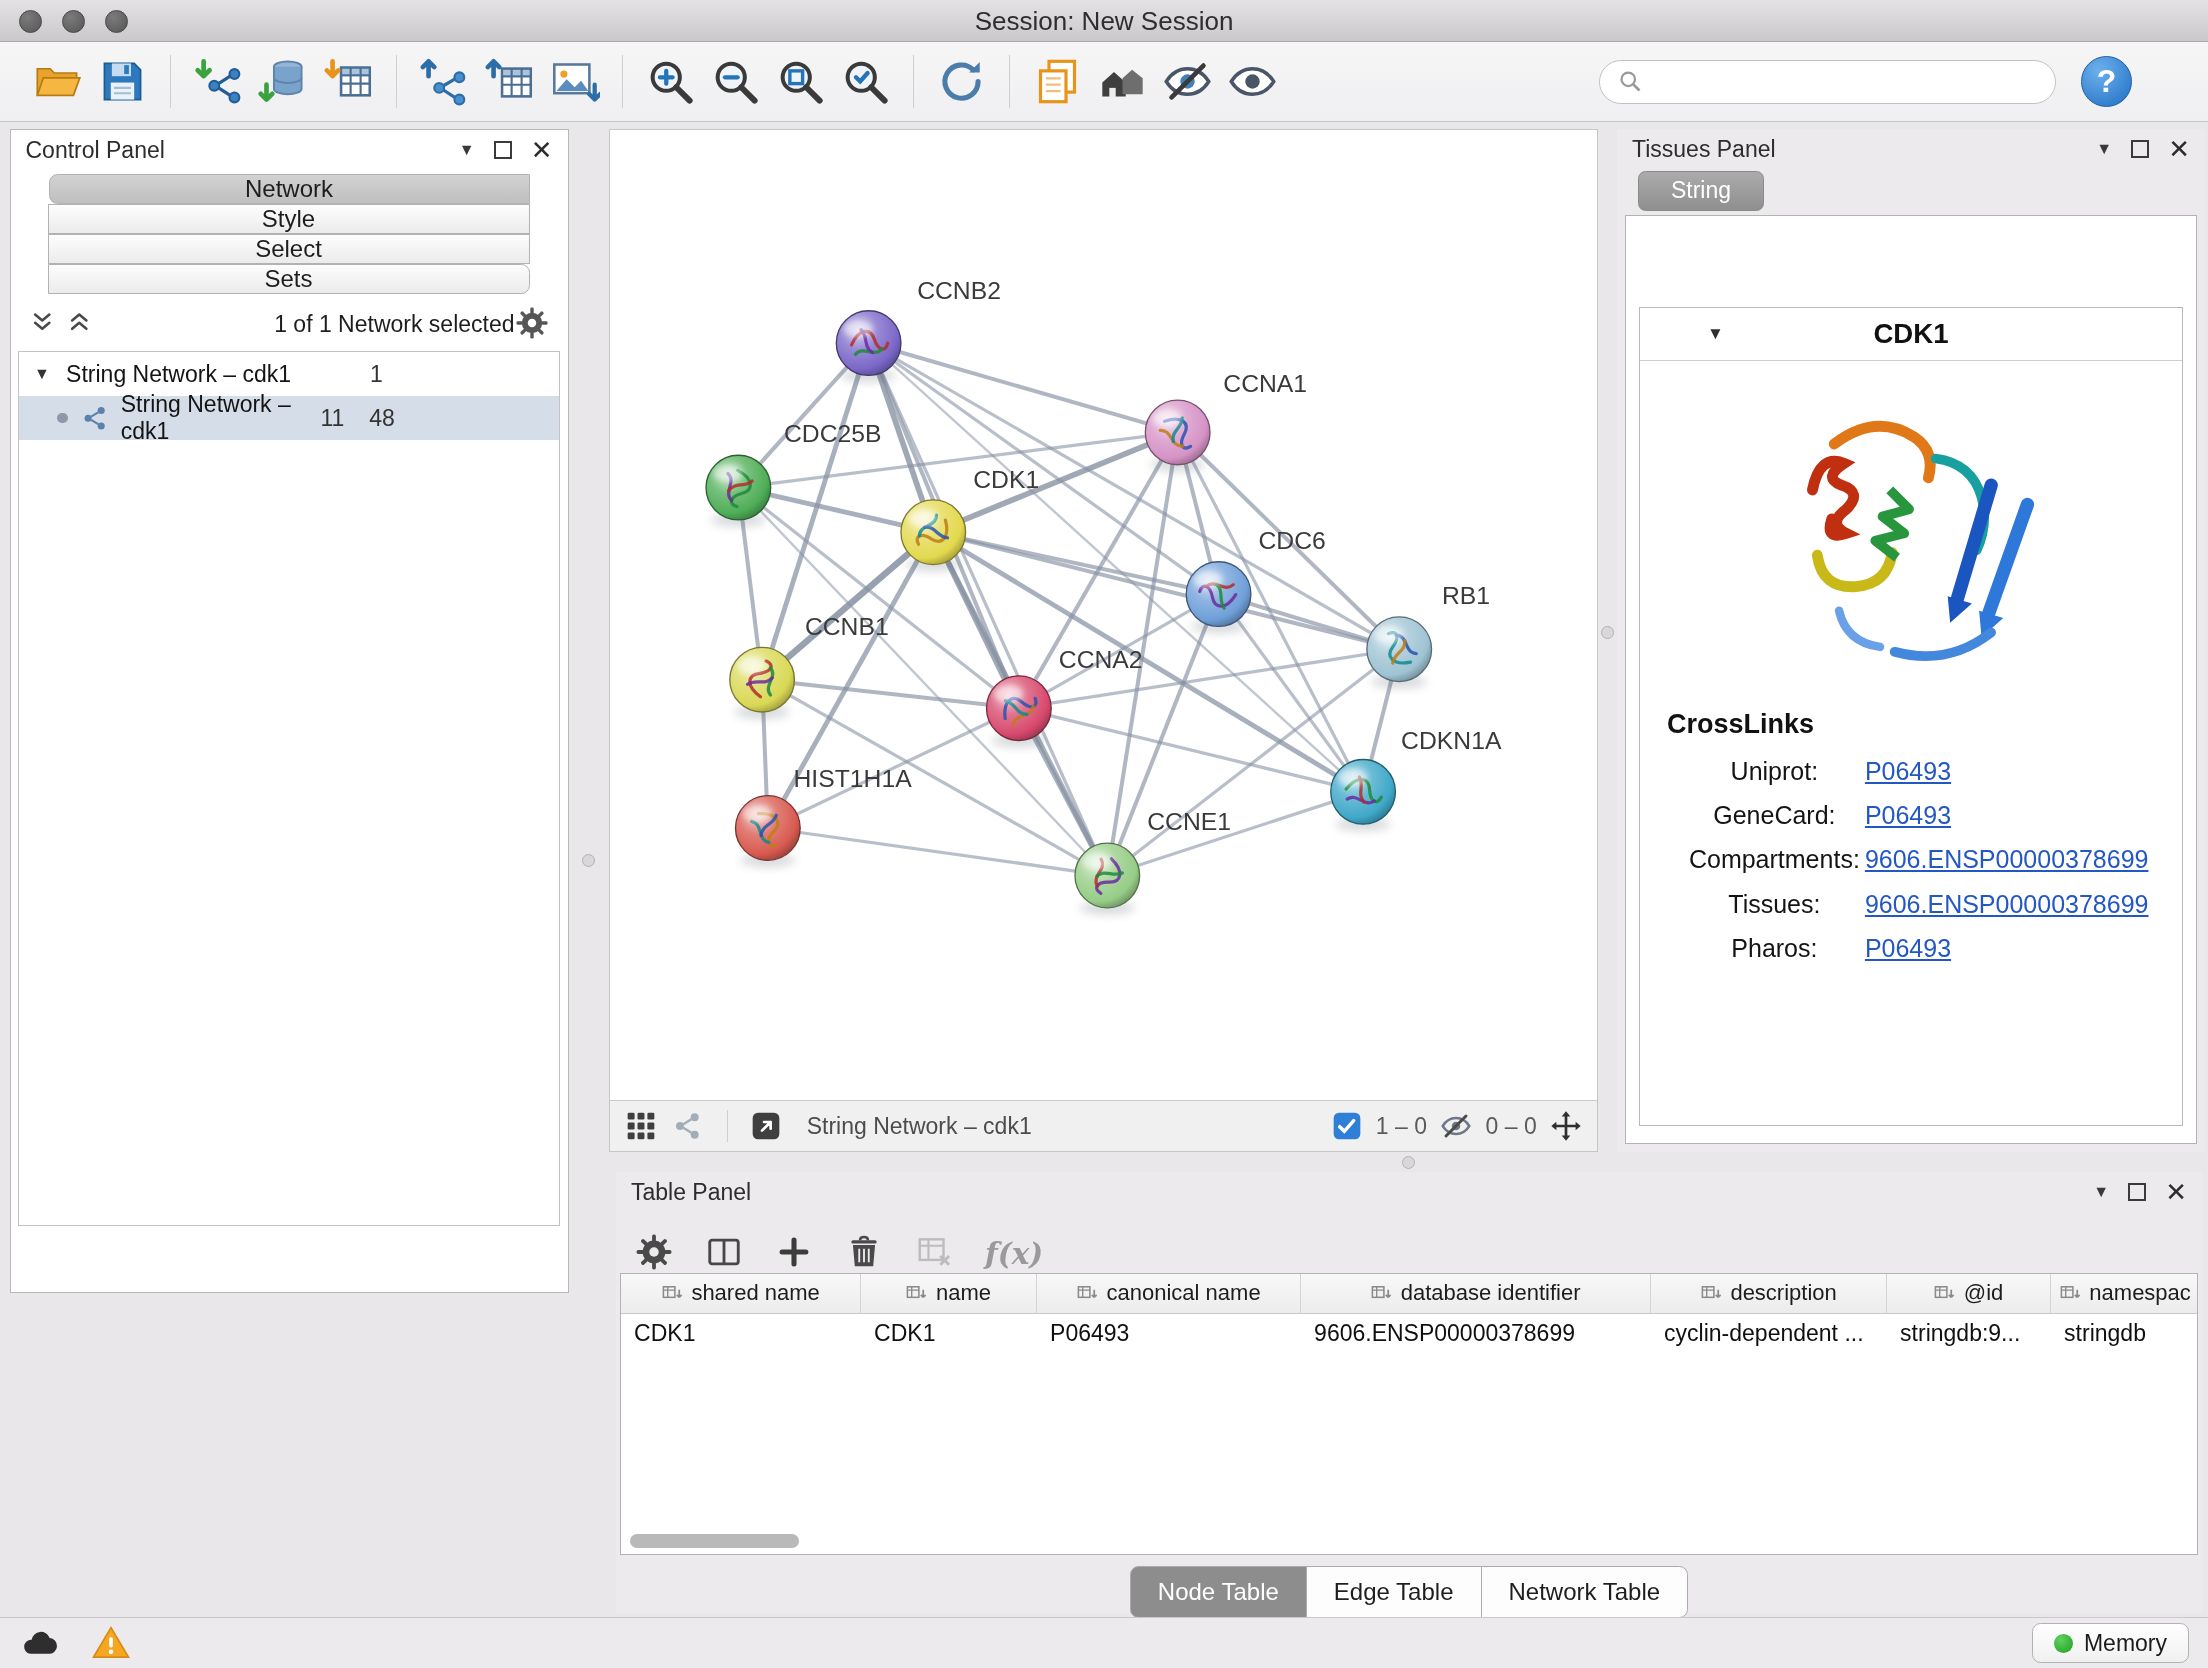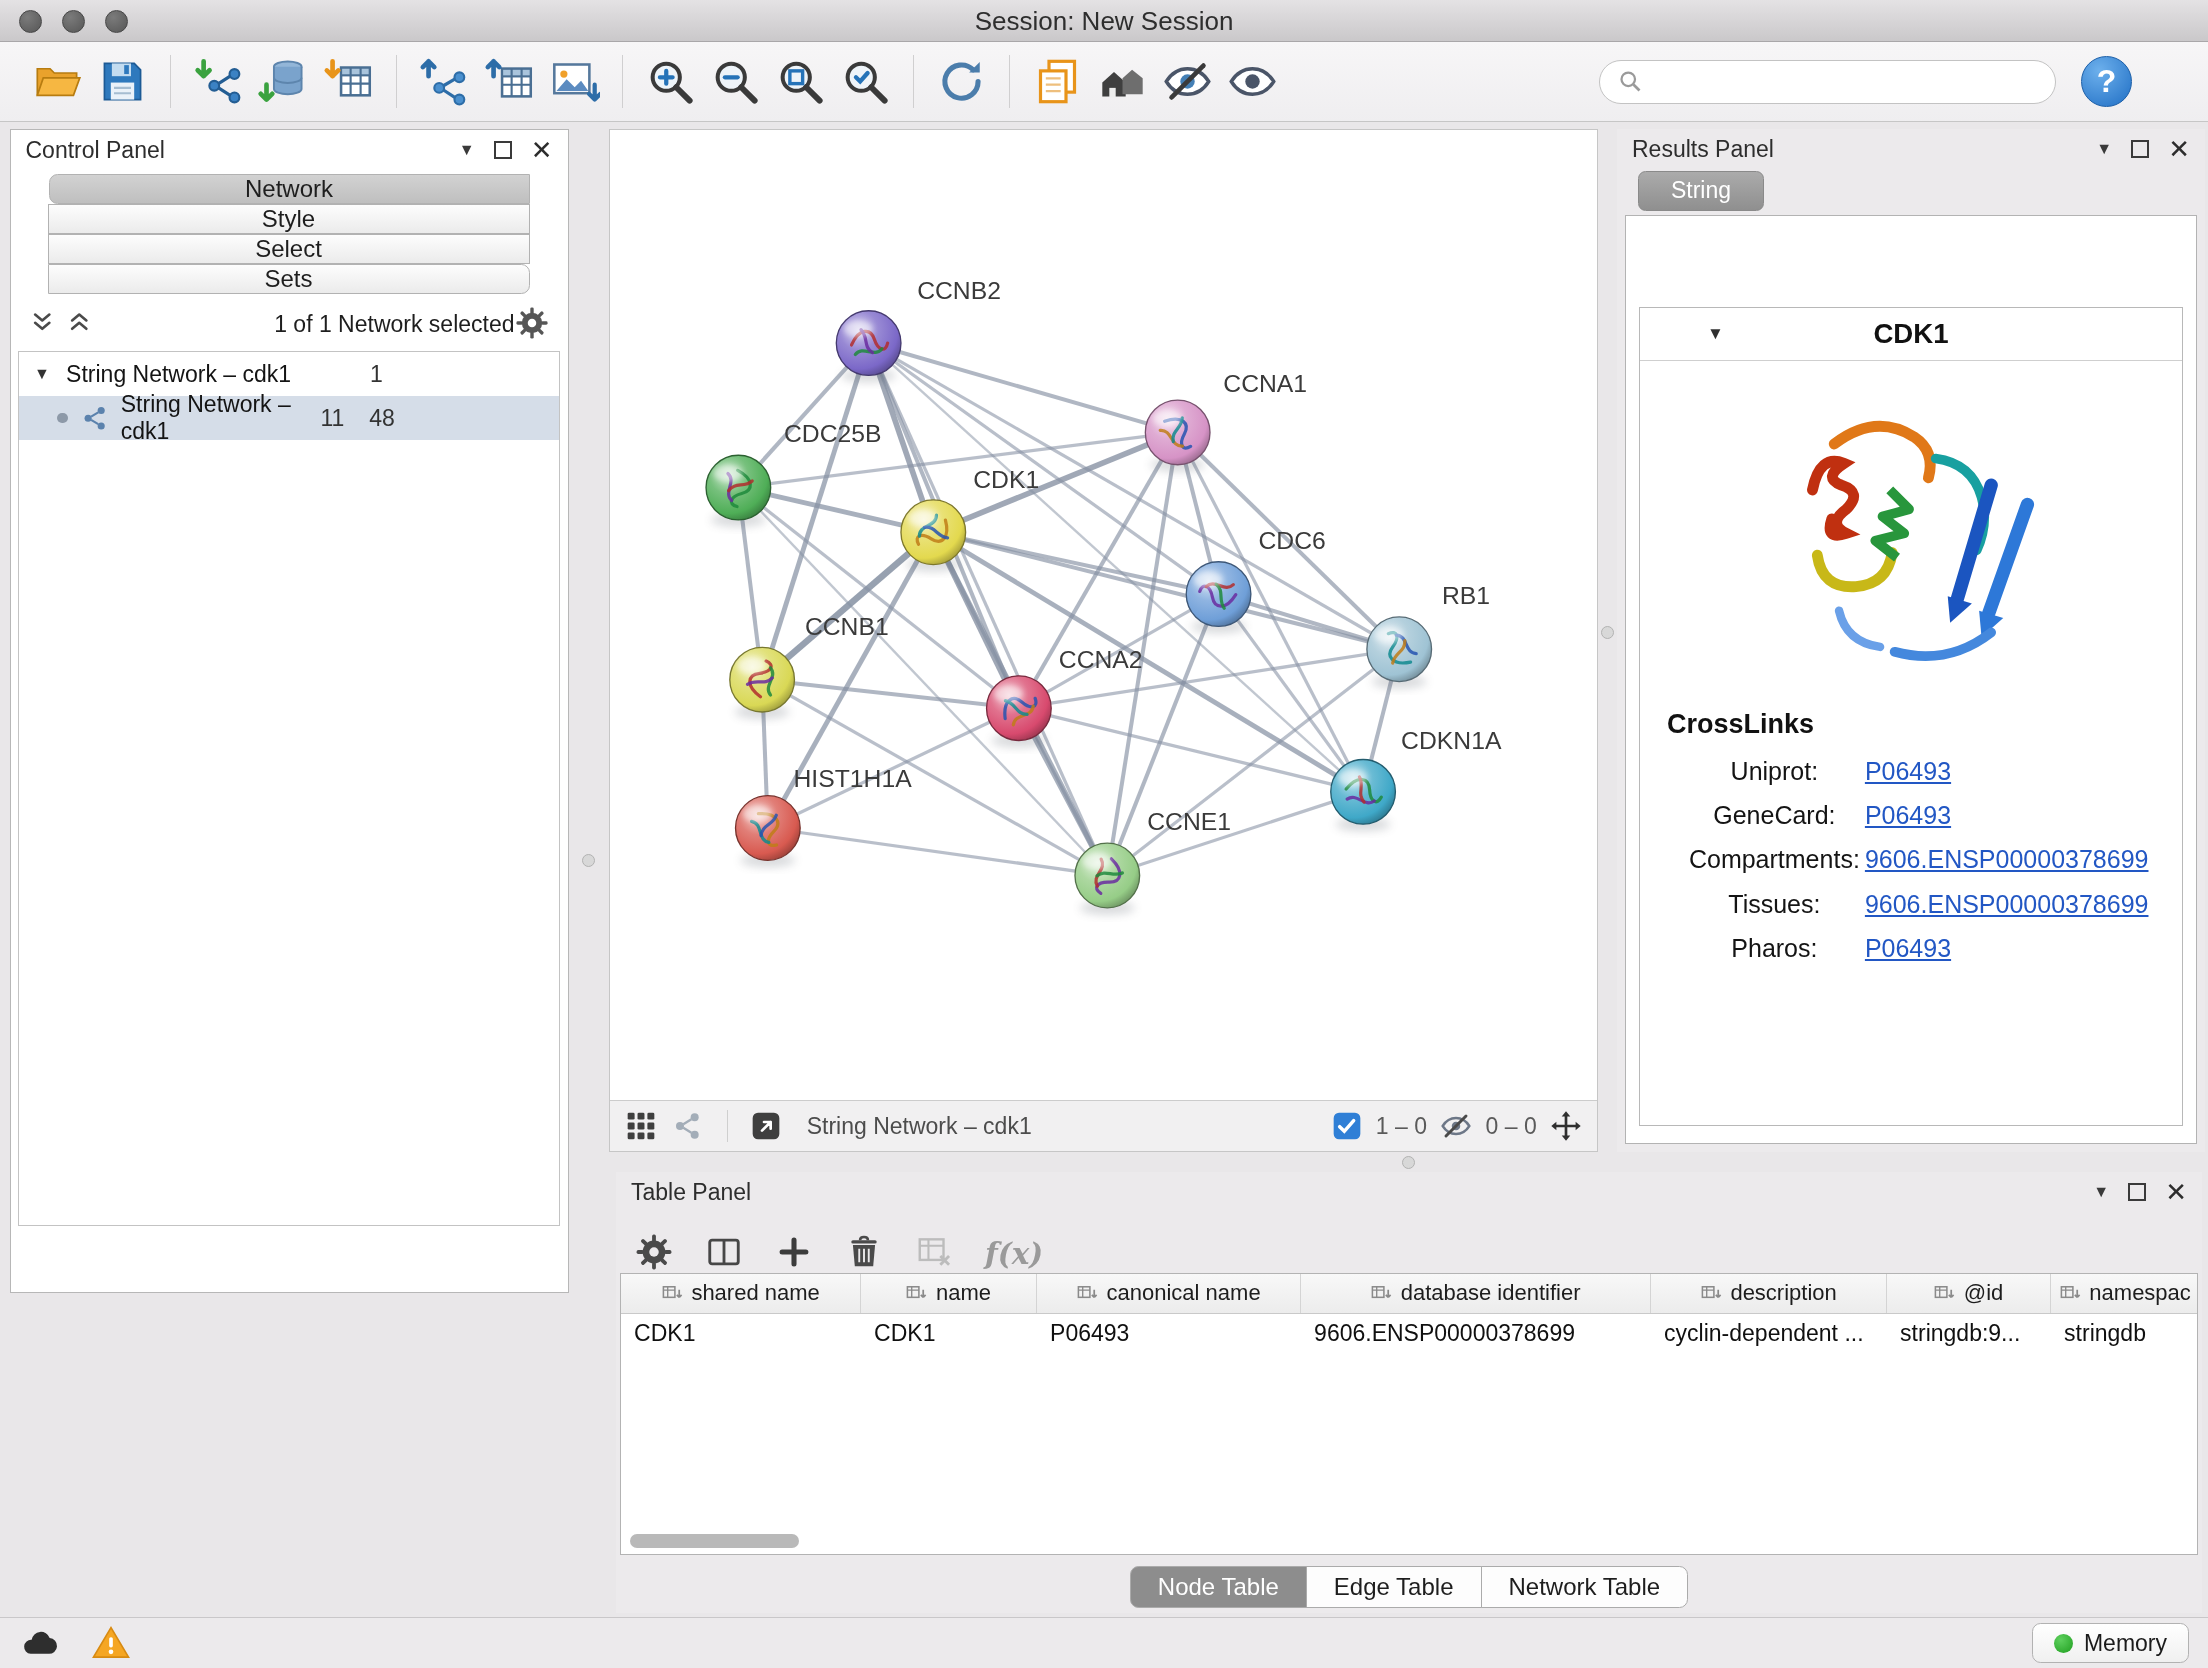--- a/index.html
+++ b/index.html
@@ -113,21 +113,21 @@
   .table-box{position:relative;margin:1.9px 3.8px;height:282px;background:#fff;border:1px solid #b3b3b3;overflow:hidden;}
   .thead{display:flex;height:40px;background:linear-gradient(#f8f8f8,#ececec);border-bottom:1px solid #c9c9c9;}
   .th{display:flex;align-items:center;justify-content:center;gap:7.6px;font-size:22px;color:#1d1d1d;
     border-right:1px solid #d4d4d4;flex:none;overflow:hidden;white-space:nowrap;}
   .th svg{width:23px;height:23px;flex:none;}
   .tr{display:flex;height:40px;}
   .td{display:flex;align-items:center;padding-left:13.3px;font-size:23px;color:#101010;flex:none;
     overflow:hidden;white-space:nowrap;}
   .hscroll{position:absolute;left:9.5px;bottom:5.7px;width:169px;height:14.3px;border-radius:7.6px;background:#b9b9b9;}
   .tp-tabs{display:flex;justify-content:center;margin-top:11.4px;}
-  .tp-tab{height:42px;display:flex;align-items:center;padding:0 27px;font-size:24px;color:#1e1e1e;
+  .tp-tab{height:52px;display:flex;align-items:center;padding:0 27px;font-size:24px;color:#1e1e1e;
     background:#fdfdfd;border:1px solid #ababab;margin-left:-1px;}
   .tp-tab:first-child{border-radius:8.6px 0 0 8.6px;margin-left:0;}
   .tp-tab:last-child{border-radius:0 8.6px 8.6px 0;}
   .tp-tab.active{background:#8d8d8d;color:#fff;}
 
   
   .statusbar{position:absolute;left:0;right:0;bottom:0;height:51px;background:#eceaec;
     border-top:1px solid #c9c7c9;display:flex;align-items:center;padding:0 19px;gap:32px;}
   .sb-ic{width:40px;height:40px;}
   .sb-ic svg{width:40px;height:40px;}
@@ -717,21 +717,21 @@
           <path d="M1 12l3.8-3.2v6.4z" fill="#2f2f2f"></path>
           <path d="M23 12l-3.8-3.2v6.4z" fill="#2f2f2f"></path>
         </svg>
       </span>
     </span>
   </div>
 </div>
 
 <div class="results-panel">
   <div class="panel-header">
-    <span>Results Panel</span>
+    <span>Tissues Panel</span>
     <span class="ph-icons">
       <span class="ph-tri">▼</span>
       <span class="ph-sq"></span>
       <span class="ph-x">✕</span>
     </span>
   </div>
   <div class="string-tab">String</div>
   <div class="results-box">
     <div class="entry-box">
       <div class="entry-header">

